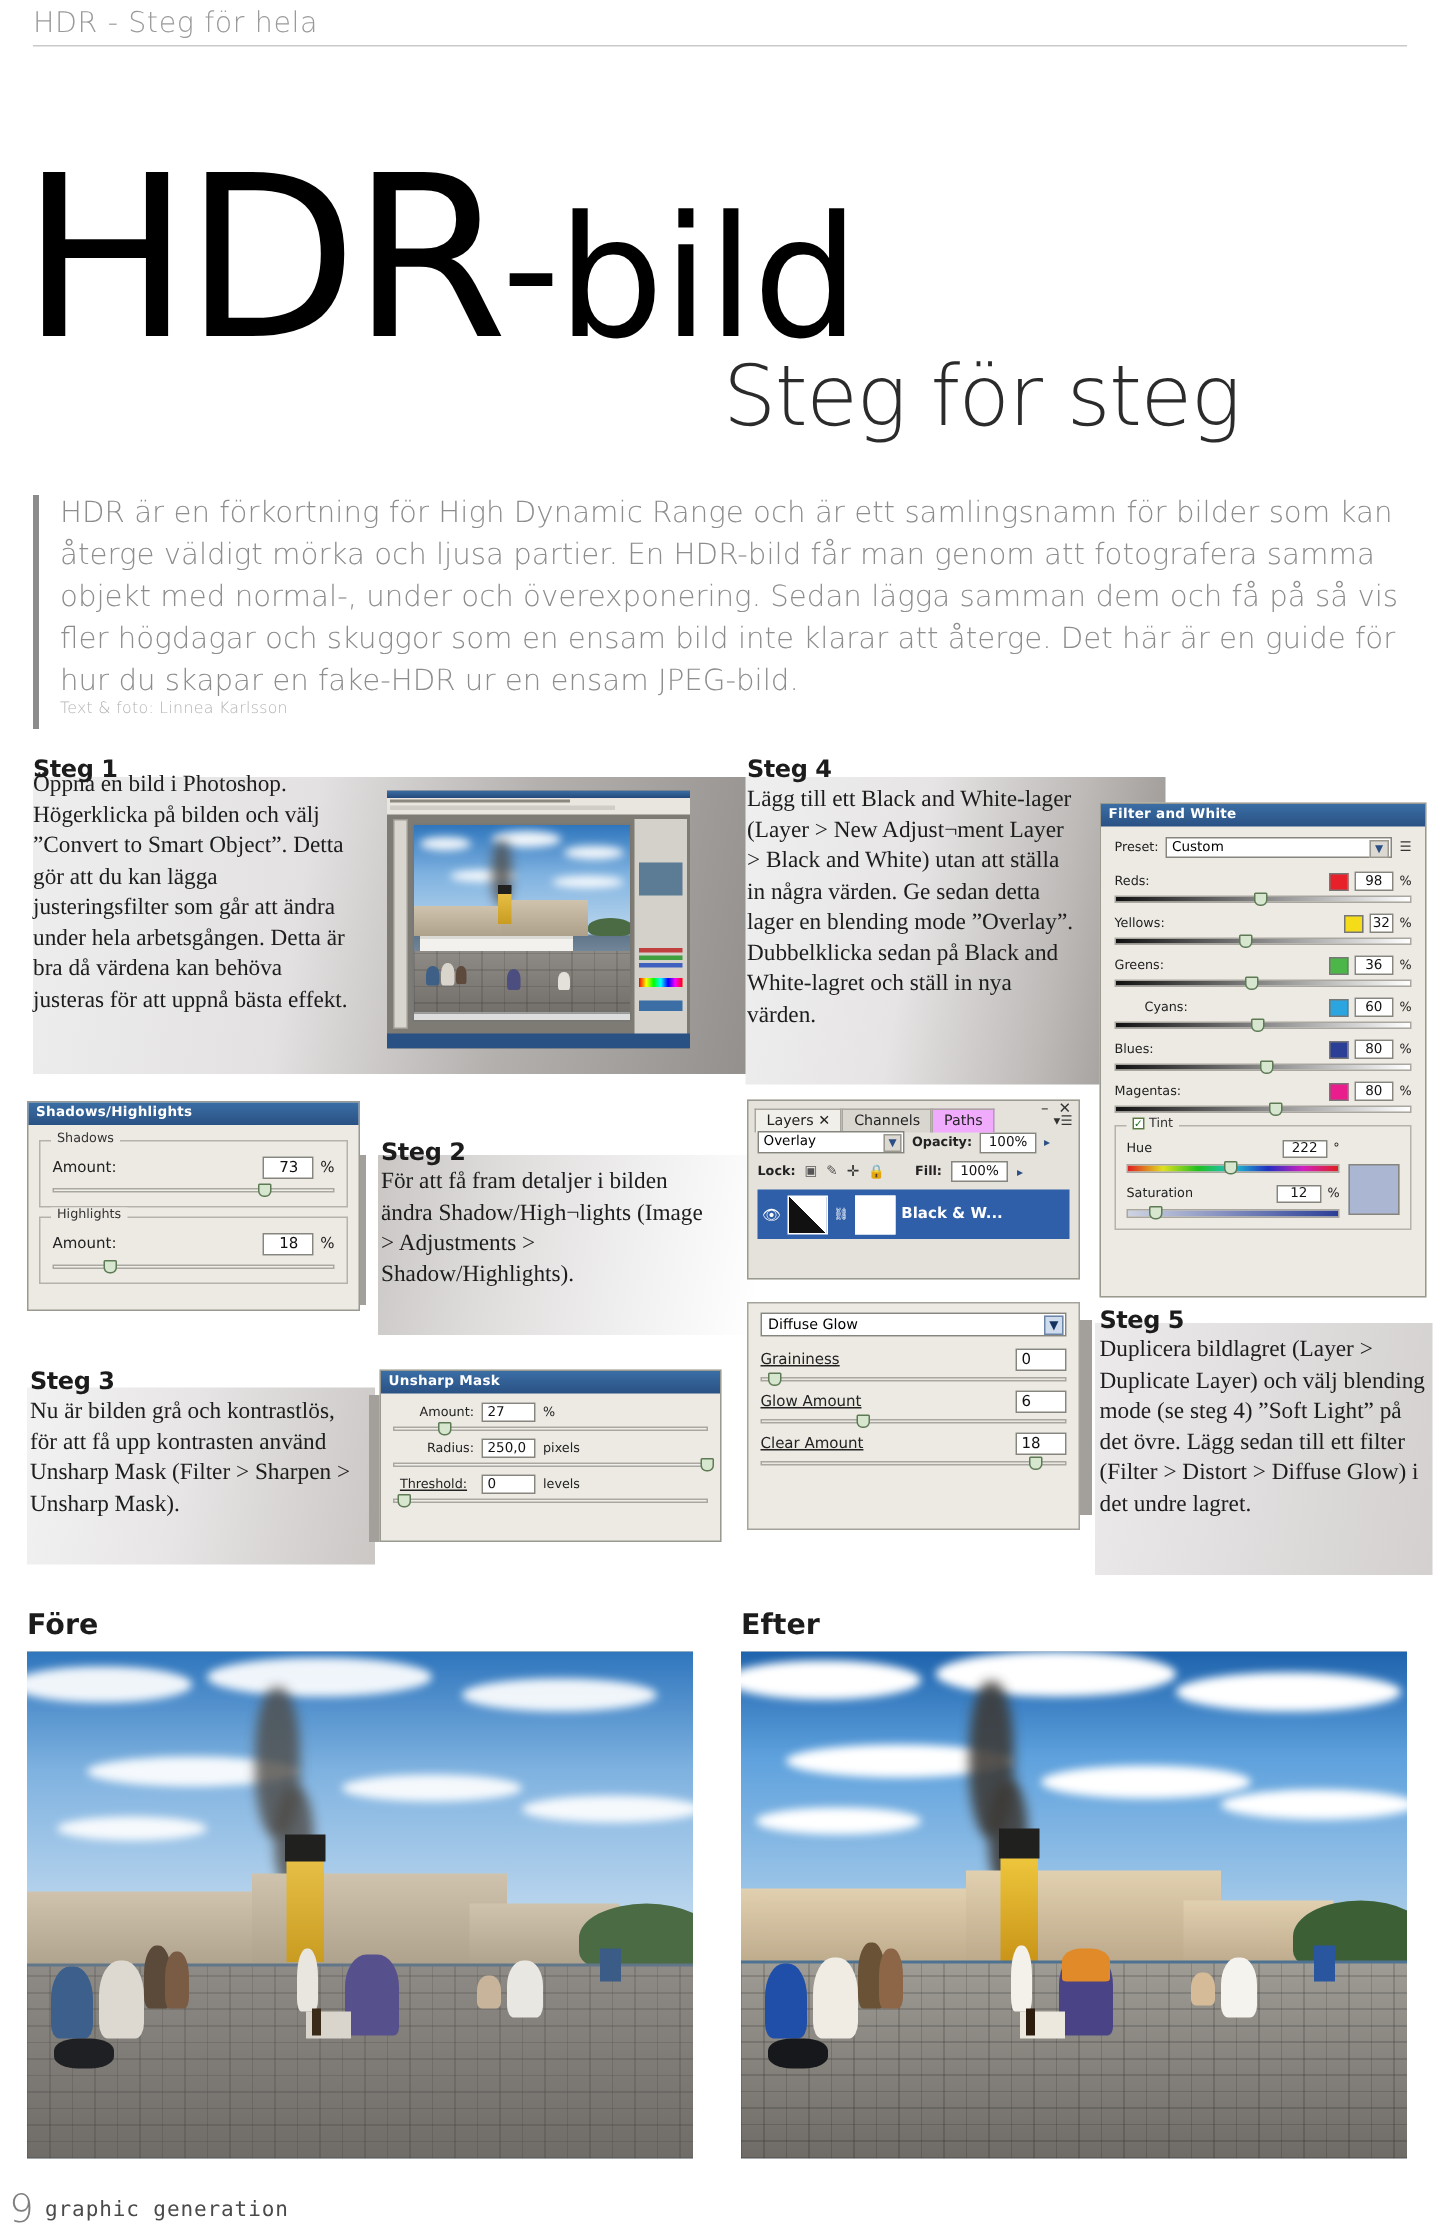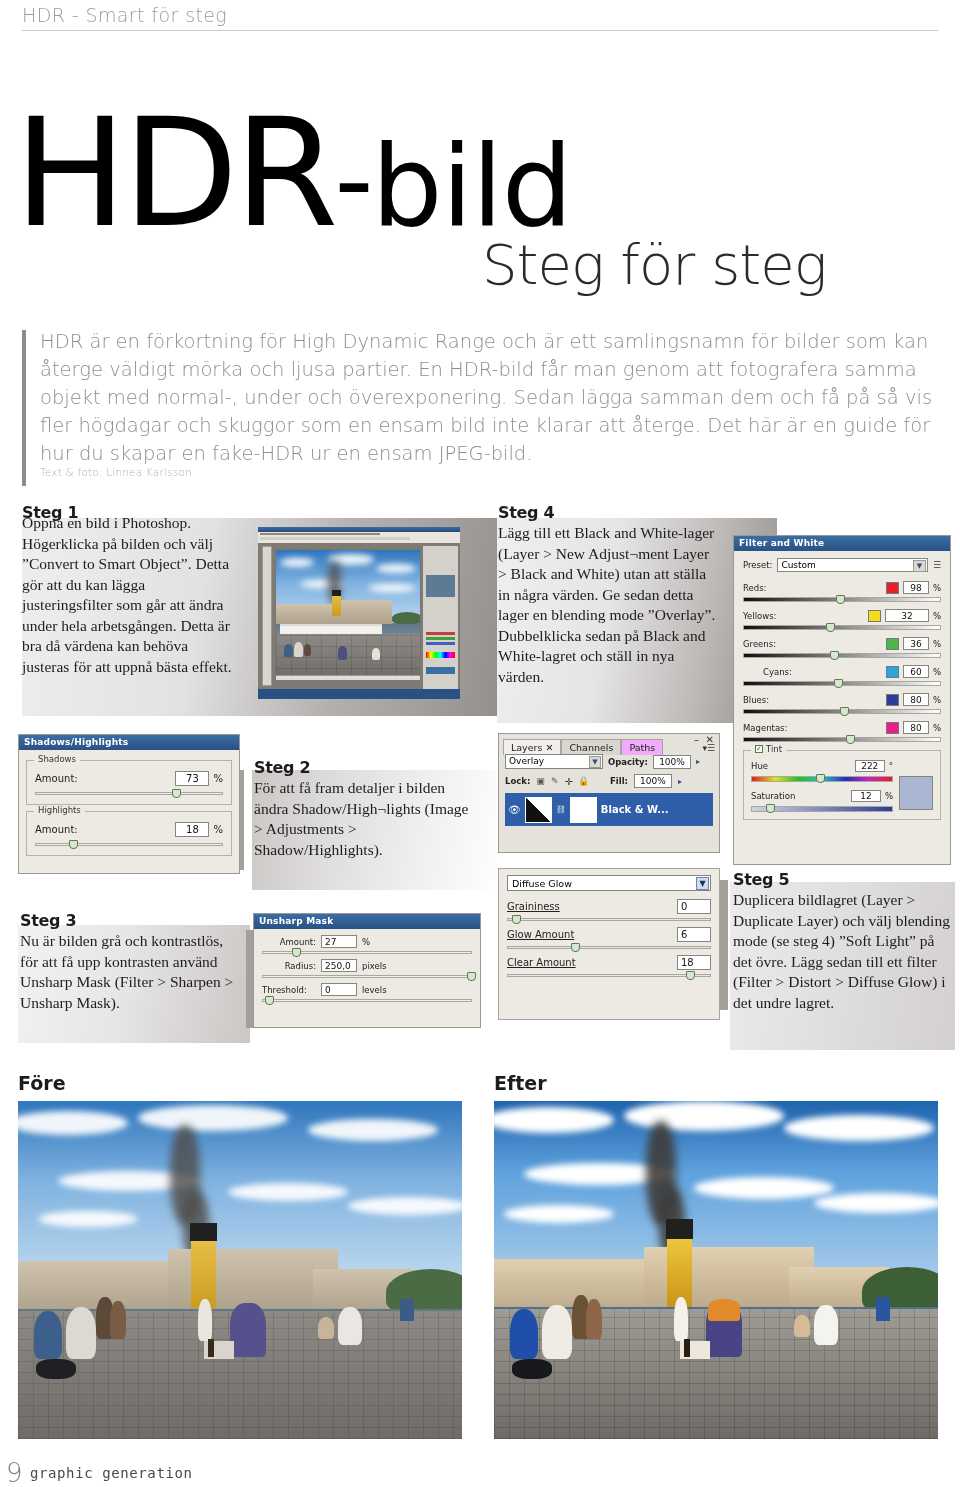--- a/index.html
+++ b/index.html
@@ -140,21 +140,21 @@
   .person { position:absolute; border-radius:45% 45% 20% 20%; }
   .tree { position:absolute; background:#4a6b43; border-radius:50% 50% 30% 30%; }
   .hdr .sky { background:linear-gradient(#1e63ad 0%,#5ea1dd 40%,#a7cbe9 100%); }
   .hdr .quay { background:linear-gradient(#9f9c96,#6e6b66); }
   .hdr .water{ filter:saturate(1.3) contrast(1.15); }
   .hdr .city { filter:contrast(1.2) saturate(1.2); }
 </style>
 </head>
 <body>
 
-<div id="runhead">HDR - Smart för steg</div>
+<div id="runhead">HDR - Steg för hela</div>
 <div id="headrule"></div>
 
 <div id="title-main"><span>HDR</span><span class="dash">-</span><span class="bild">bild</span></div>
 <div id="title-sub">Steg för steg</div>
 
 <div id="intro-rule"></div>
 <div id="intro">HDR är en förkortning för High Dynamic Range och är ett samlingsnamn för bilder som kan återge väldigt mörka och ljusa partier. En HDR-bild får man genom att fotografera samma objekt med normal-, under och överexponering. Sedan lägga samman dem och få på så vis fler högdagar och skuggor som en ensam bild inte klarar att återge. Det här är en guide för hur du skapar en fake-HDR ur en ensam JPEG-bild.</div>
 <div id="byline">Text &amp; foto: Linnea Karlsson</div>
 
 <div class="plate" style="left:22px; top:518px; width:512px; height:198px;
@@ -235,21 +235,21 @@
             <span class="lbl">%</span>
           </div>
           <div class="track" style="margin-top:3px;height:5px;background:linear-gradient(90deg,#111,#fff);">
             <span class="knob" style="left:47%;top:-3px;"></span>
           </div>
         </div>
         <div style="margin-bottom: 7px;">
           <div style="display:flex;align-items:center;gap:4px;">
             <span class="lbl" style="flex:1;">Yellows:</span>
             <span style="width:13px;height:12px;background:#f4dd18;border:1px solid #777;"></span>
-            <span class="num" style="width:44px;height:13px;line-height:12px;">32</span>
+            <span class="num" style="width:16px;height:13px;line-height:12px;">32</span>
             <span class="lbl">%</span>
           </div>
           <div class="track" style="margin-top:3px;height:5px;background:linear-gradient(90deg,#111,#fff);">
             <span class="knob" style="left:42%;top:-3px;"></span>
           </div>
         </div>
         <div style="margin-bottom: 7px;">
           <div style="display:flex;align-items:center;gap:4px;">
             <span class="lbl" style="flex:1;">Greens:</span>
             <span style="width:13px;height:12px;background:#4cb648;border:1px solid #777;"></span>
@@ -378,21 +378,21 @@
           <span class="lbl" style="width:54px;text-align:right;">Radius:</span>
           <span class="num" style="width:36px;height:13px;line-height:12px;text-align:left;padding-left:3px;">250,0</span>
           <span class="lbl">pixels</span>
         </div>
         <div class="track" style="margin-top:3px;background:#efeee9;">
           <span class="knob" style="left:98%;"></span>
         </div>
       </div>
       <div style="margin-bottom: 5px;">
         <div style="display:flex;align-items:center;gap:5px;">
-          <span class="lbl" style="width:54px;text-align:left;">Threshold:</span>
+          <span class="lbl" style="width:54px;text-align:center;text-decoration:underline;">Threshold:</span>
           <span class="num" style="width:36px;height:13px;line-height:12px;text-align:left;padding-left:3px;">0</span>
           <span class="lbl">levels</span>
         </div>
         <div class="track" style="margin-top:3px;background:#efeee9;">
           <span class="knob" style="left:1%;"></span>
         </div>
       </div>
     </div>
 </div>
 <div style="position:absolute; left:246px; top:930px; width:10px; height:98px; background:#a3a09c; z-index:3;"></div>

